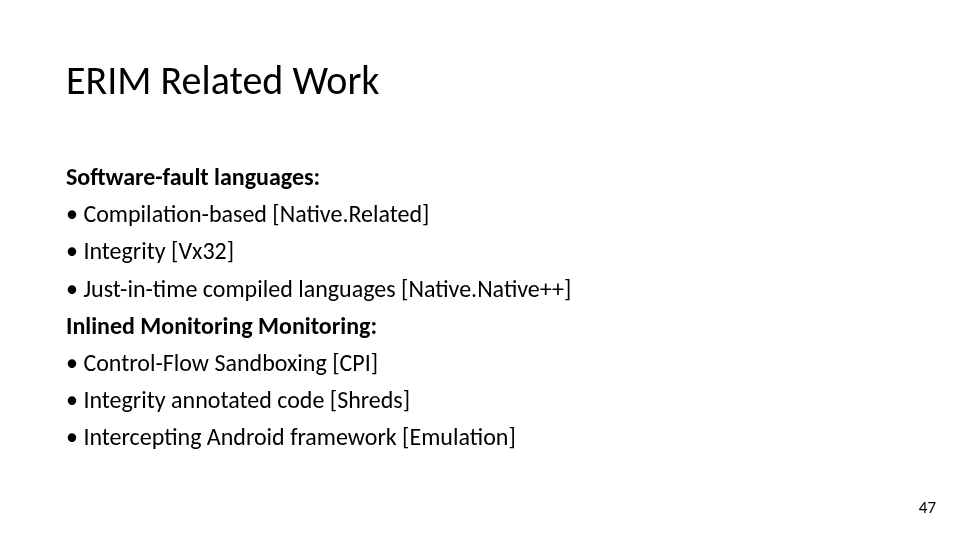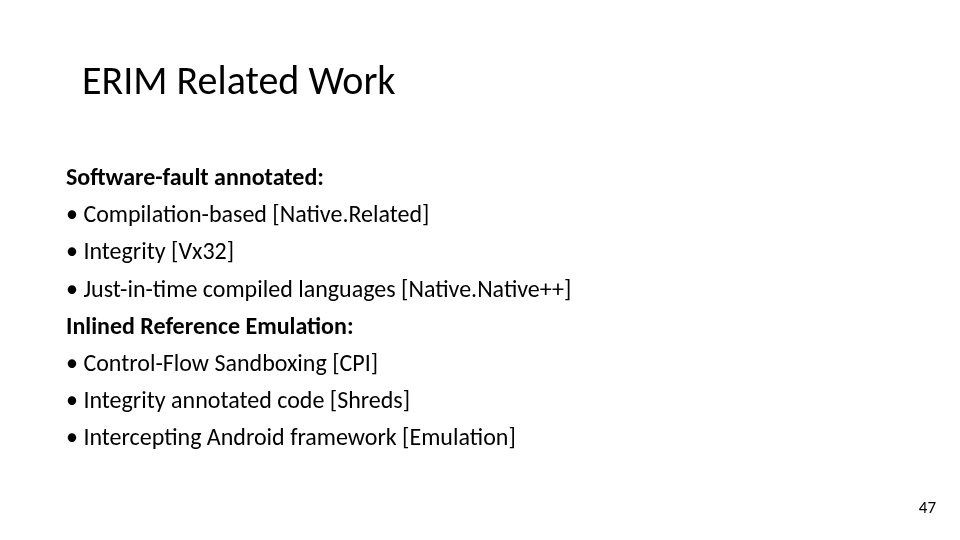--- a/index.html
+++ b/index.html
@@ -14,21 +14,21 @@
     position: relative;
   }
   .slide {
     position: relative;
     width: 960px;
     height: 540px;
     box-sizing: border-box;
   }
   .title {
     position: absolute;
-    left: 82px;
+    left: 66px;
     top: 56px;
     font-size: 40px;
     font-weight: 400;
     letter-spacing: 0px;
   }
   .body {
     position: absolute;
     left: 66px;
     top: 158px;
     font-size: 24px;
@@ -50,25 +50,25 @@
   }
 </style>
 </head>
 <body>
 
 <div class="slide">
 
   <div class="title">ERIM Related Work</div>
 
   <div class="body">
-    <div class="bold bullet-line">Software-fault annotated:</div>
+    <div class="bold bullet-line">Software-fault languages:</div>
     <div class="bullet-line">• Compilation-based [Native.Related]</div>
     <div class="bullet-line">• Integrity [Vx32]</div>
     <div class="bullet-line">• Just-in-time compiled languages [Native.Native++]</div>
-    <div class="bold bullet-line">Inlined Reference Emulation:</div>
+    <div class="bold bullet-line">Inlined Monitoring Monitoring:</div>
     <div class="bullet-line">• Control-Flow Sandboxing [CPI]</div>
     <div class="bullet-line">• Integrity annotated code [Shreds]</div>
     <div class="bullet-line">• Intercepting Android framework [Emulation]</div>
   </div>
 
   <div class="page-number">47</div>
 
 </div>
 
 </body></html>

